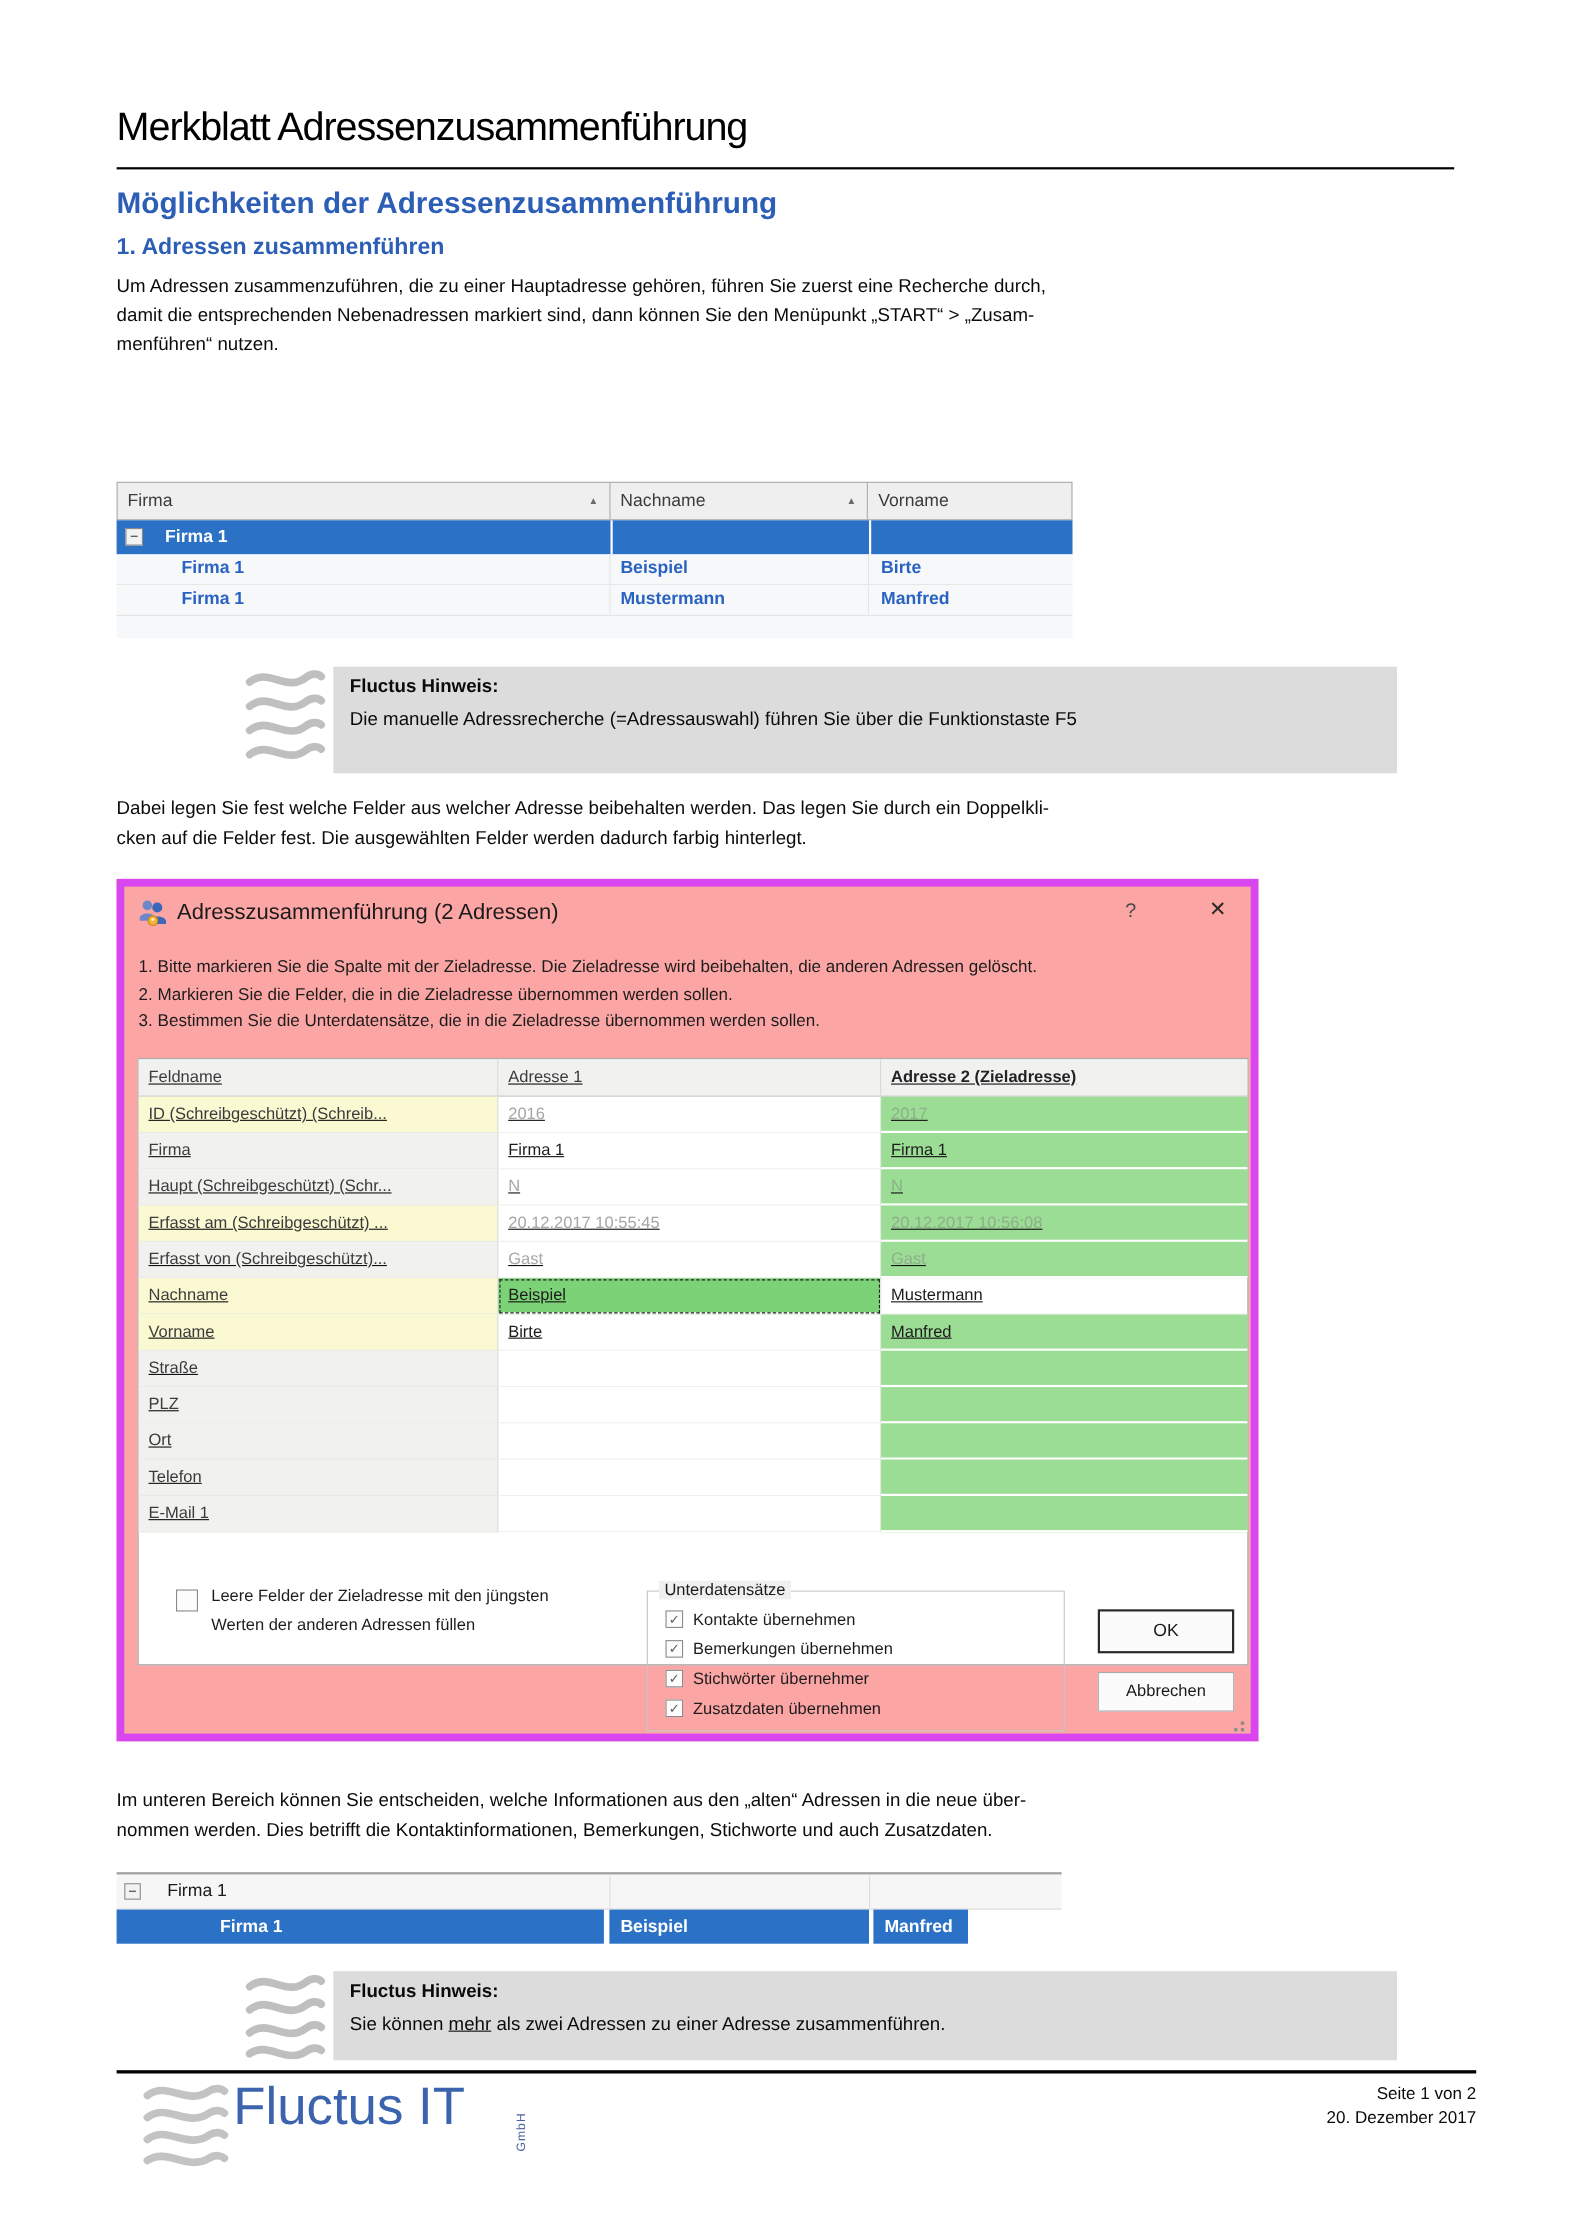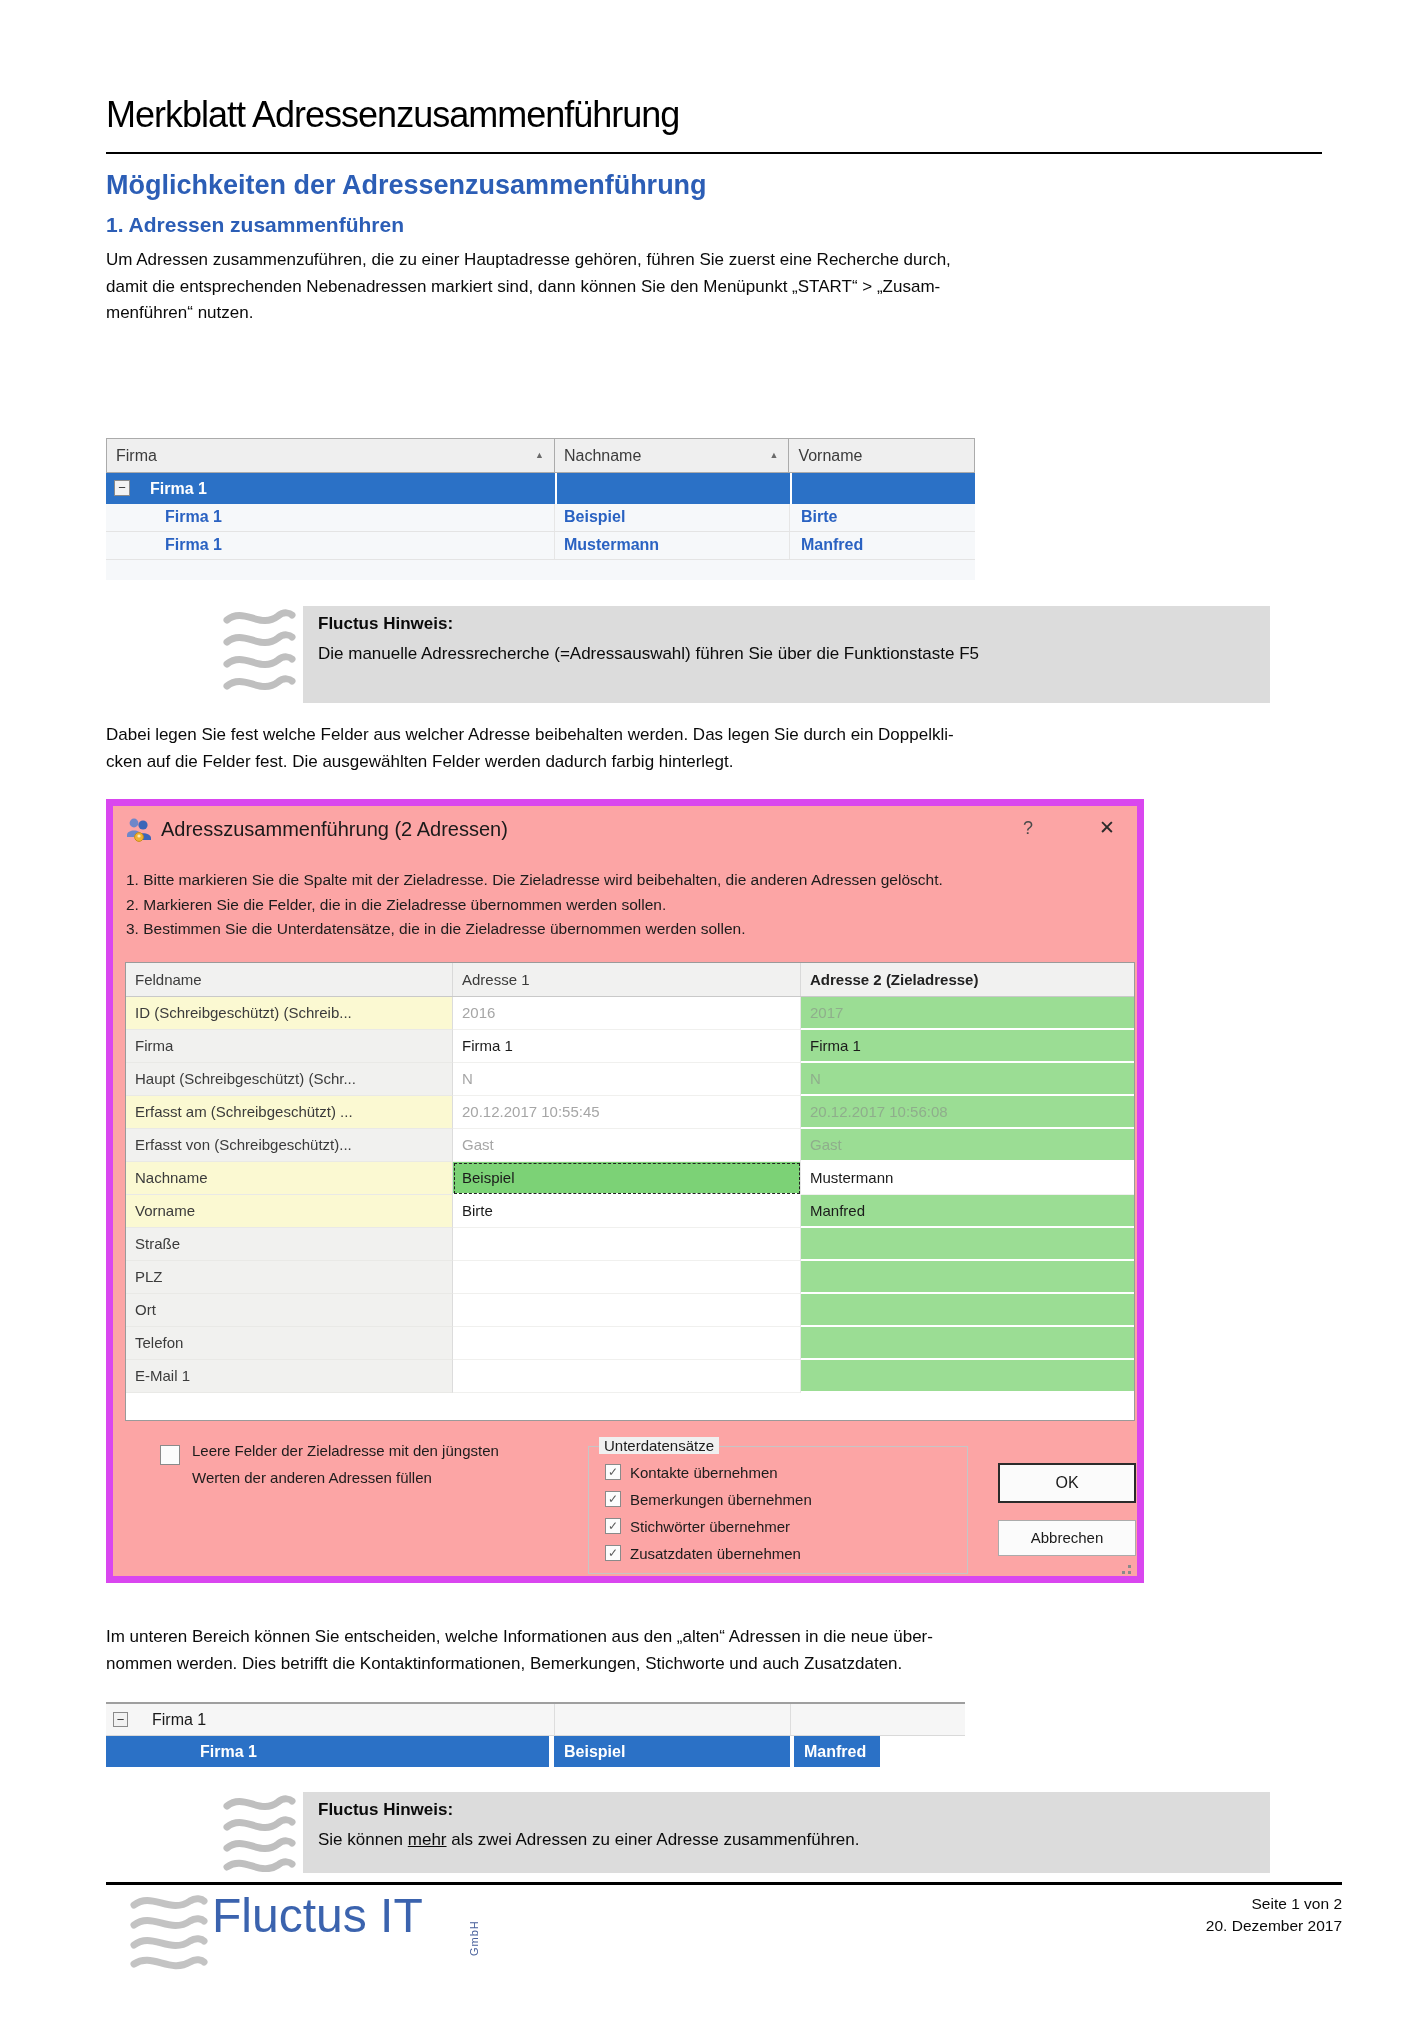--- a/index.html
+++ b/index.html
@@ -50,22 +50,22 @@
   
   #dialog{left:106px;top:799px;width:1038px;height:784px;background:#fca5a5;
           border:7px solid #d946ef;box-sizing:border-box;}
   .dlg-titlebar{position:absolute;left:0;top:0;width:100%;height:46px;}
   .dlg-icon{position:absolute;left:12px;top:9px;}
   .dlg-title{position:absolute;left:48px;top:0;line-height:46px;font-size:20px;color:#1a1a1a;}
   .dlg-help{position:absolute;left:895px;top:0;width:40px;text-align:center;line-height:44px;font-size:18px;color:#4a4a4a;}
   .dlg-close{position:absolute;left:972px;top:0;width:44px;text-align:center;line-height:44px;font-size:19px;color:#2a2a2a;}
   .dlg-instr{position:absolute;left:13px;top:62px;font-size:15.5px;line-height:24.5px;color:#1c1c1c;}
 
-  .dlg-table{position:absolute;left:12px;top:156px;width:1010px;height:459px;background:#fff;
-             border:1px solid #9A9A9A;box-sizing:border-box;}
+  .dlg-table{position:absolute;left:12px;top:156px;width:1010px;height:552px;background:#fff;
+             border:1px solid #9A9A9A;box-sizing:border-box;text-decoration:underline;}
   .dt-header{display:flex;height:34px;background:#F1F1F0;border-bottom:1px solid #C9C9C9;box-sizing:border-box;}
   .dt-hcell{box-sizing:border-box;font-size:15px;color:#3b3b3b;line-height:33px;padding-left:9px;
             border-right:1px solid #D9D9D9;}
   .dt-hcell:last-child{border-right:none;}
   .dt-hcell.bold{font-weight:bold;color:#222;}
   .w-f{width:327px;} .w-1{width:348px;} .w-2{flex:1;}
   .drow{display:flex;height:33px;}
   .fcell{box-sizing:border-box;width:327px;font-size:15px;color:#3b3b3b;line-height:32px;padding-left:9px;
          border-right:1px solid #DCDCDC;border-bottom:1px solid #E9E9E6;}
   .fy{background:#FBF9D2;} .fg{background:#F1F1EF;}
@@ -82,21 +82,21 @@
             border:1px solid #8a8a8a;box-sizing:border-box;}
   .fill-label{position:absolute;left:79px;top:631px;font-size:15px;line-height:27px;color:#1c1c1c;}
 
   .groupbox{position:absolute;left:475px;top:640px;width:380px;height:128px;border:1px solid #C6C6C6;box-sizing:border-box;}
   .group-legend{position:absolute;left:10px;top:-10px;background:#F0F0F0;padding:0 5px;font-size:15px;color:#1c1c1c;}
   .chk-row{position:absolute;left:16px;height:18px;}
   .chk-box{position:absolute;left:0;top:0;width:16px;height:16px;background:#FCFCFC;border:1px solid #8a8a8a;
            box-sizing:border-box;text-align:center;line-height:14px;font-size:12px;color:#5E5E5E;}
   .chk-label{position:absolute;left:25px;top:0;font-size:15px;line-height:17px;color:#1c1c1c;white-space:nowrap;}
 
-  .btn{position:absolute;left:885px;width:138px;background:#FBFBFB;text-align:center;color:#1a1a1a;}
+  .btn{position:absolute;left:885px;width:124px;background:#FBFBFB;text-align:center;color:#1a1a1a;}
   #btn-ok{top:657px;height:40px;border:2px solid #2B2B2B;box-sizing:border-box;font-size:16px;line-height:36px;}
   #btn-cancel{top:714px;height:36px;border:1px solid #ABABAB;box-sizing:border-box;font-size:15px;line-height:34px;}
   .grip{position:absolute;right:6px;bottom:8px;width:3px;height:3px;background:#8a8a8a;
         box-shadow:0 6px #8a8a8a,-6px 6px #8a8a8a;}
 
   
   #table2{left:106px;top:1702px;width:859px;}
   .t2-row1{position:relative;height:34px;background:#F6F6F6;border-top:2px solid #9F9F9F;
            border-bottom:1px solid #D9D9D9;box-sizing:border-box;}
   .t2-row1 .expander{top:8px;left:7px;width:15px;height:15px;}

